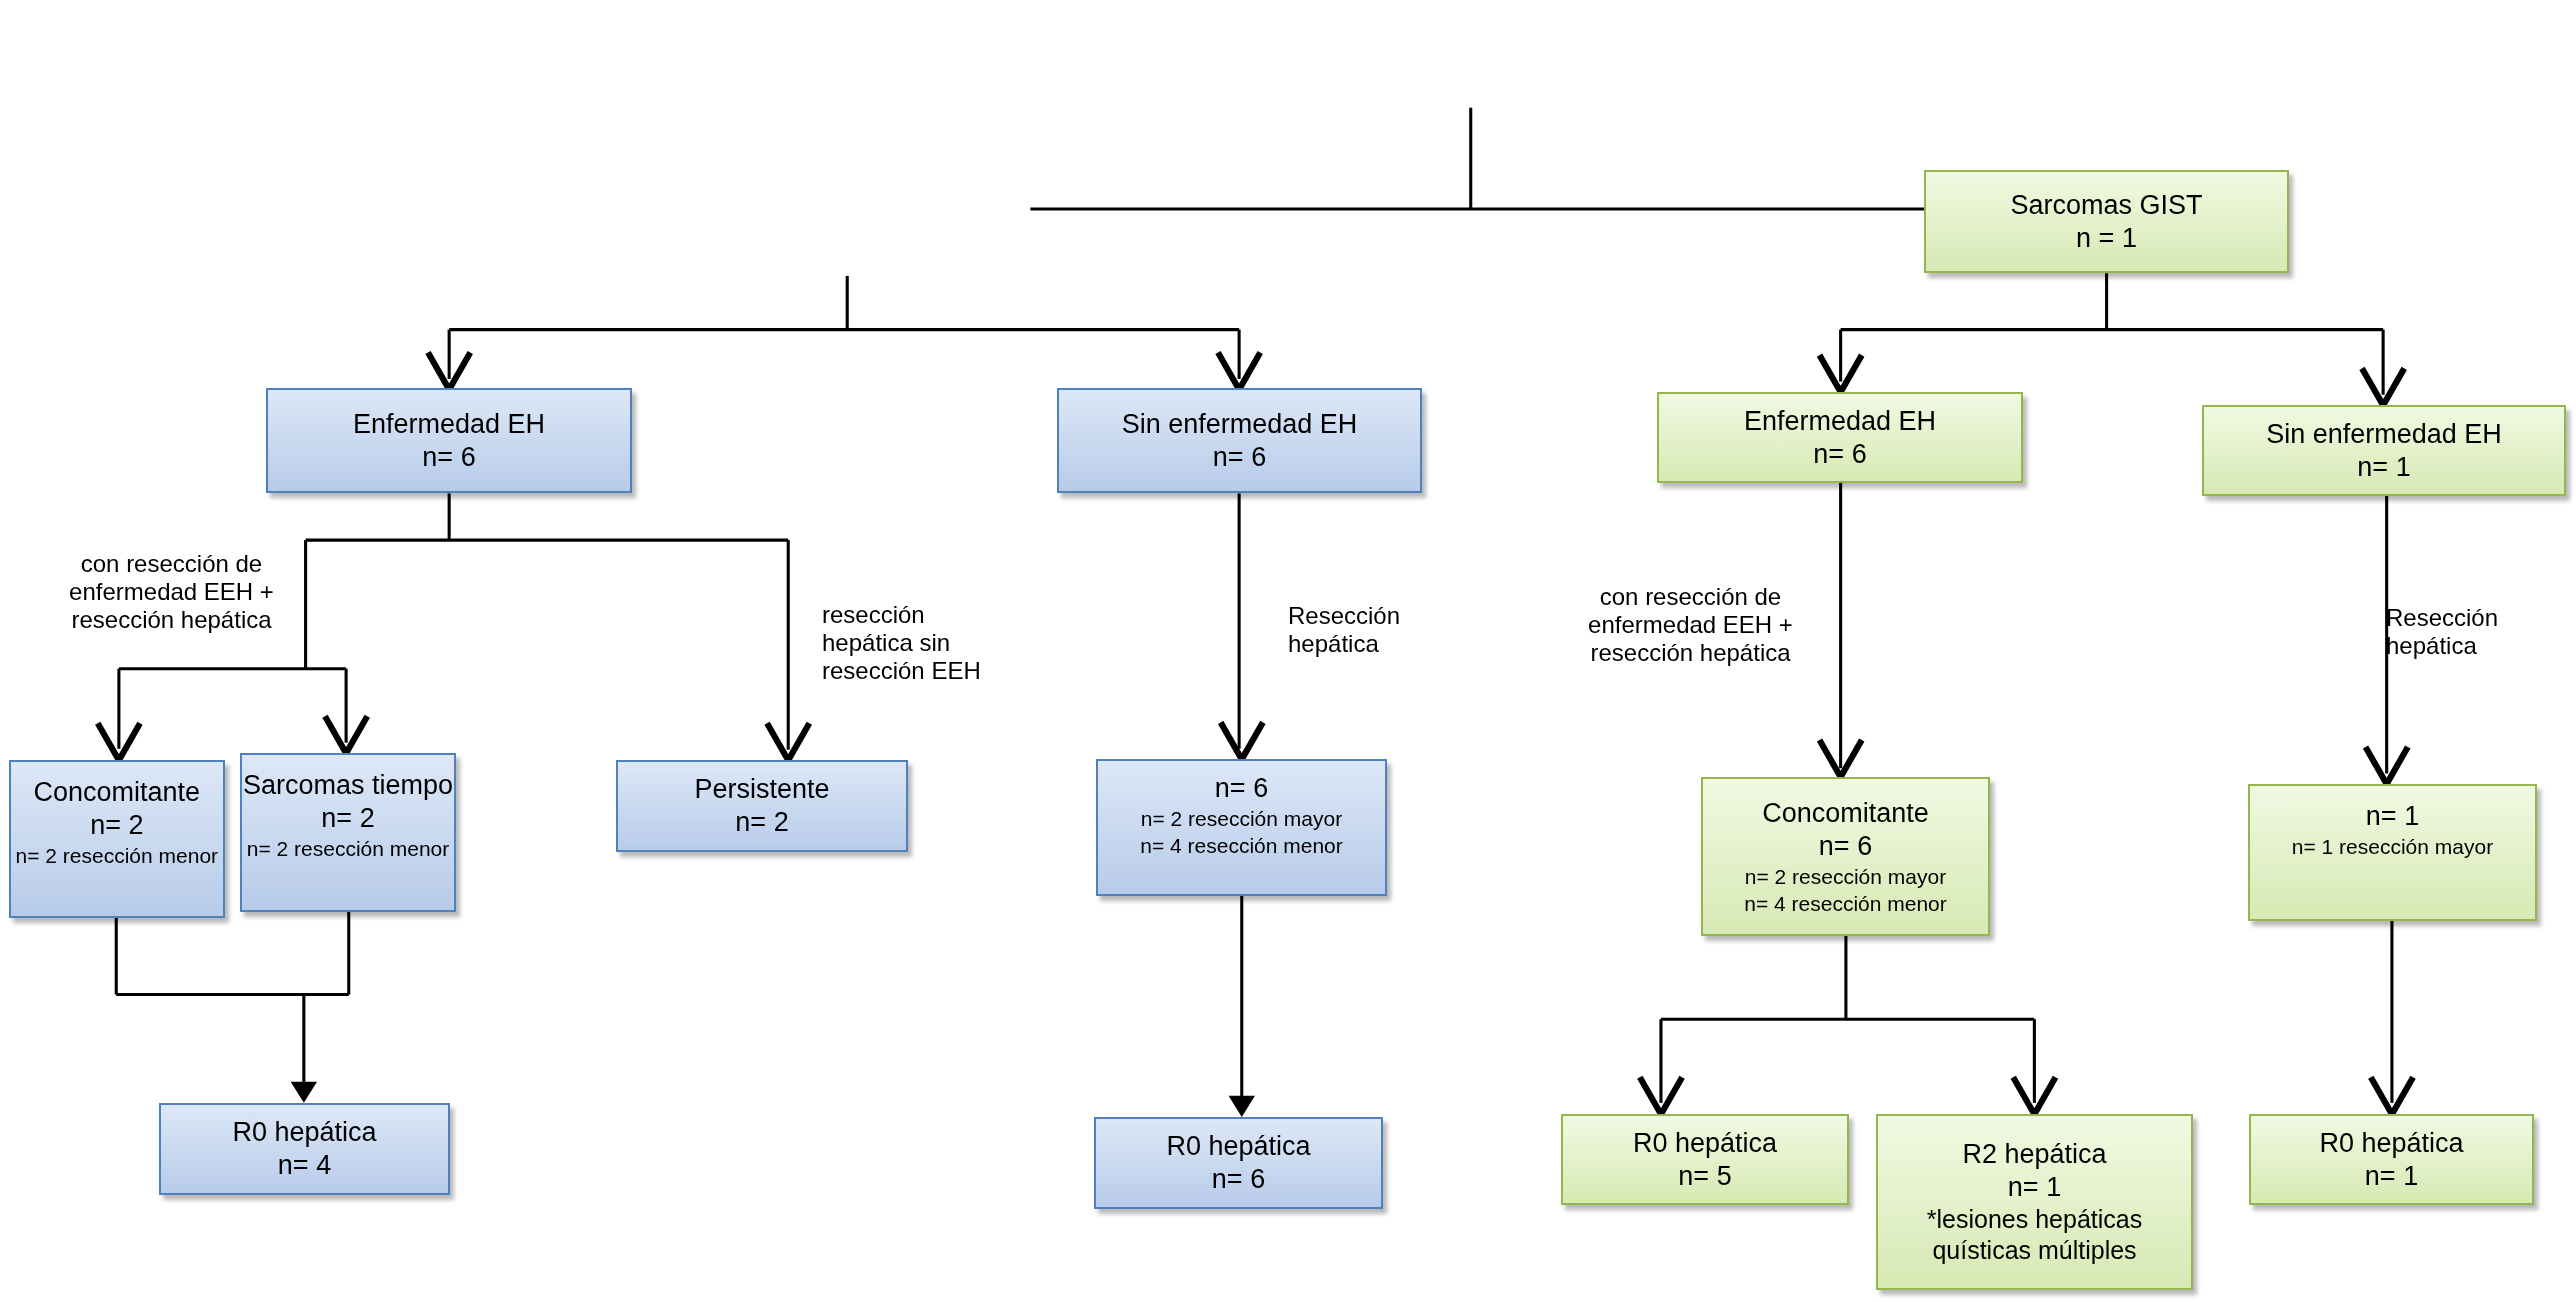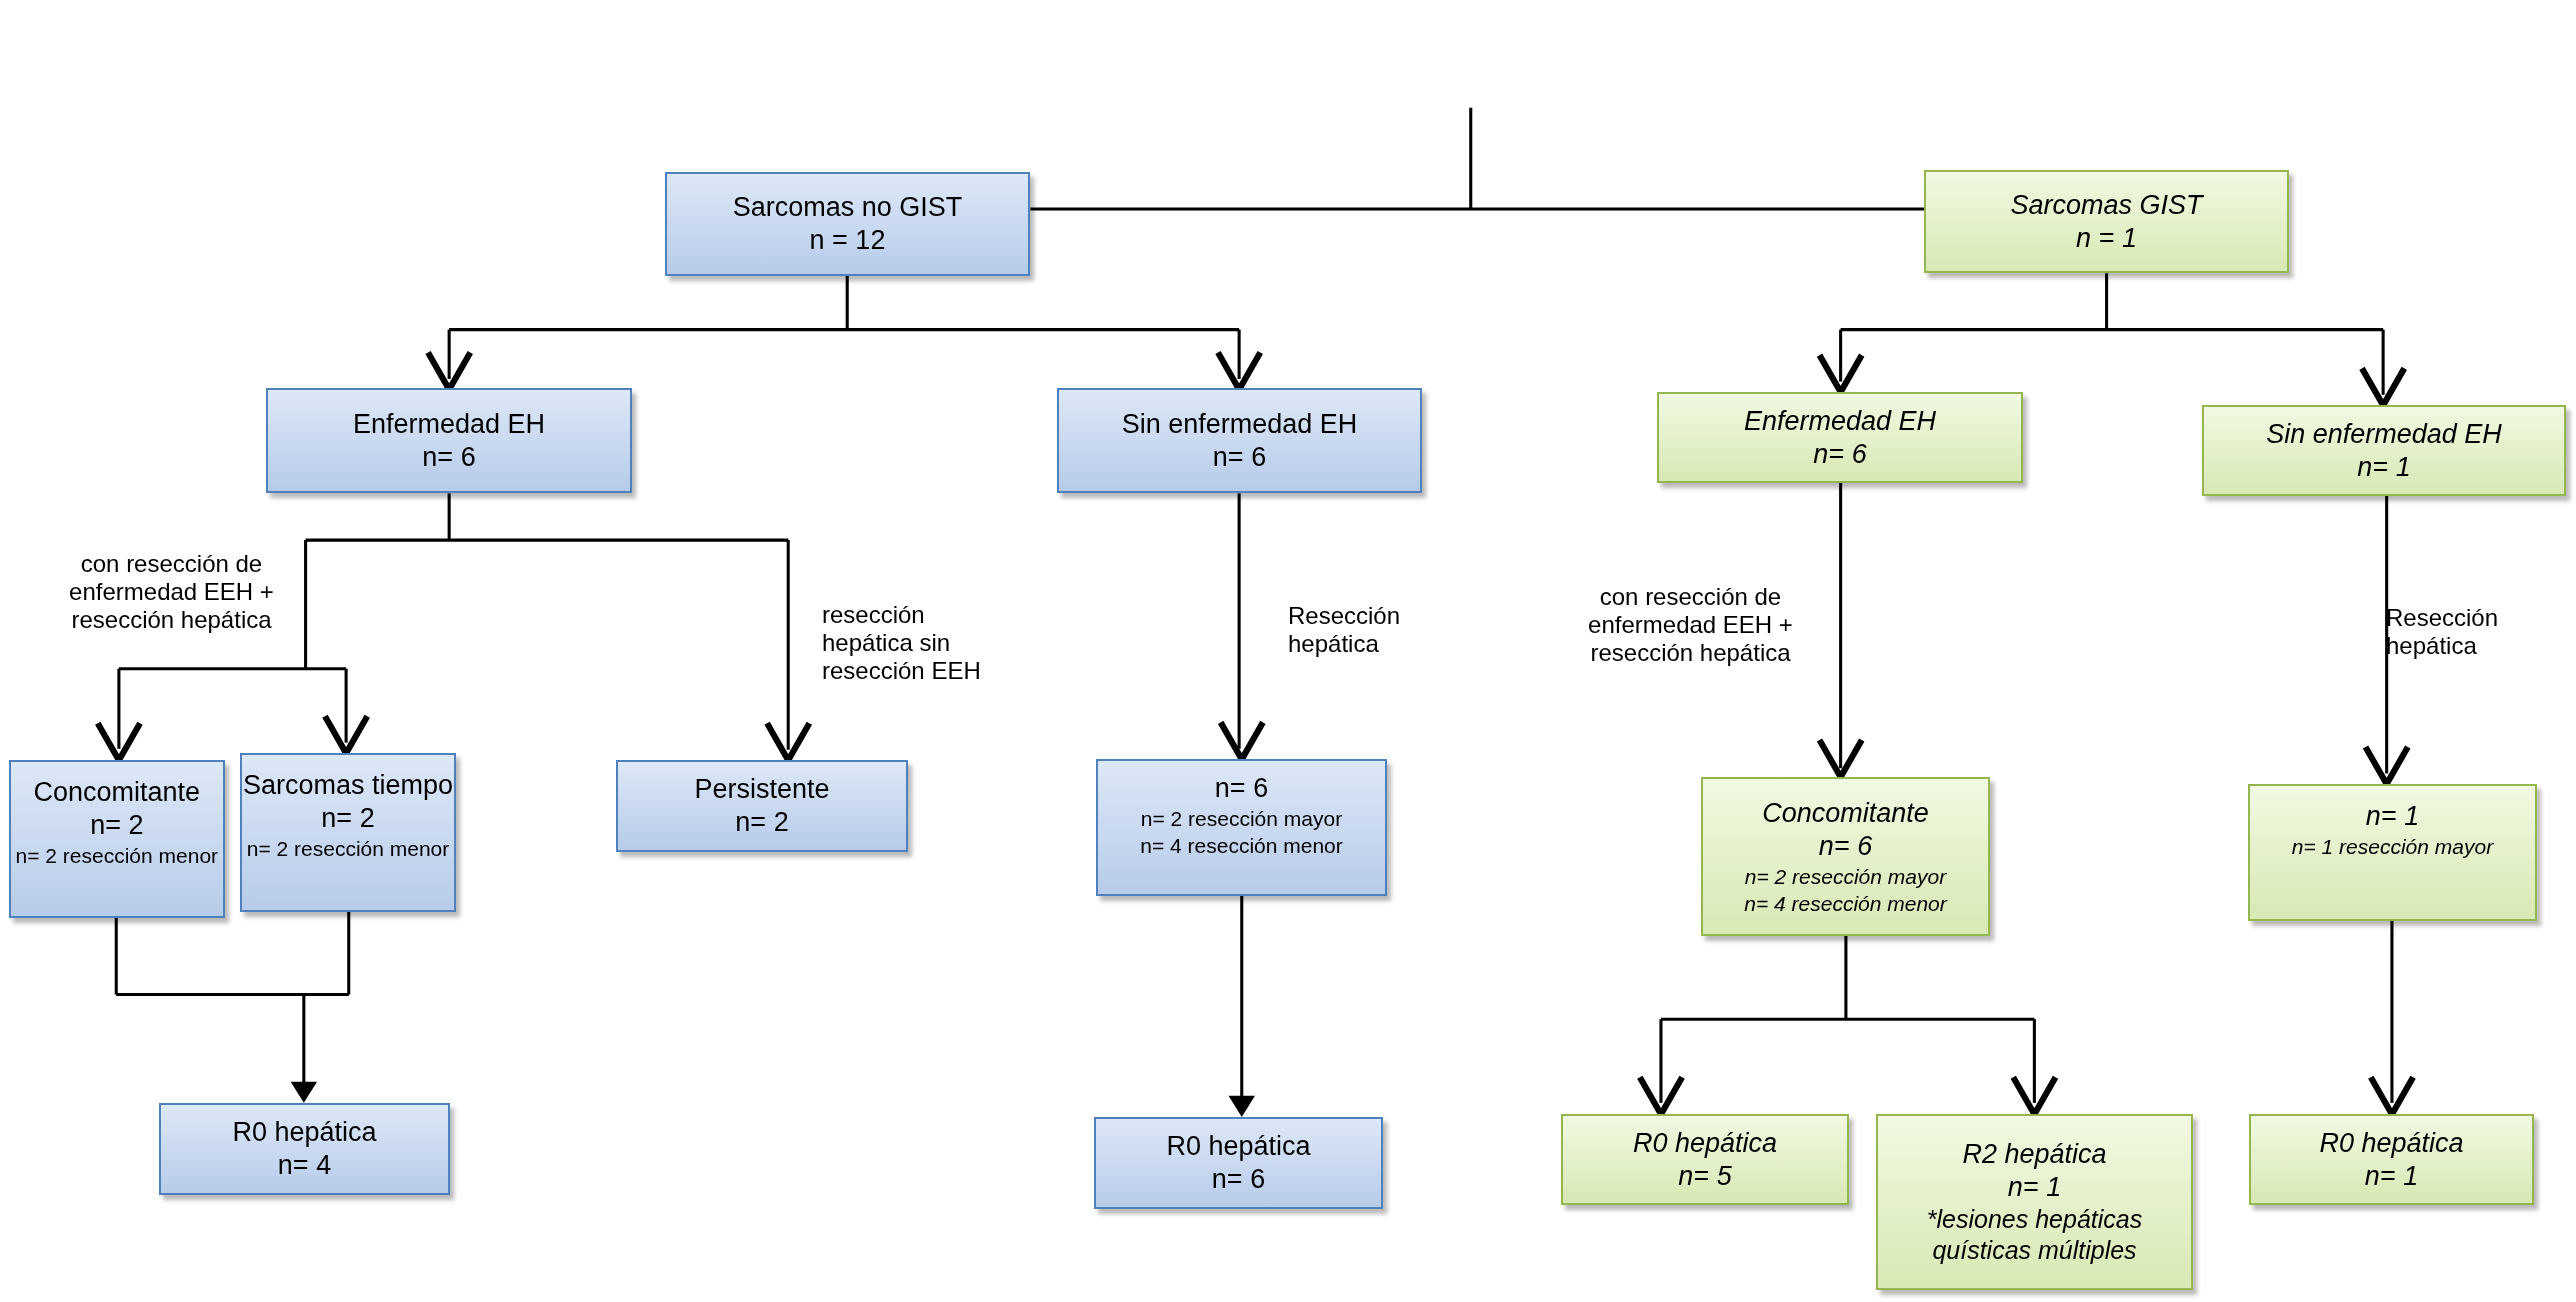--- a/index.html
+++ b/index.html
@@ -10,21 +10,21 @@
   .wires{position:absolute;left:0;top:0;width:2576px;height:1303px;z-index:0;}
   .node{
     position:absolute;z-index:2;box-sizing:border-box;
     display:flex;flex-direction:column;align-items:center;justify-content:center;
     text-align:center;border-style:solid;border-width:2.6px;
     box-shadow:4.4px 5.3px 4.4px rgba(0,0,0,0.28);
   }
   .node.top{justify-content:flex-start;padding-top:14px;}
   .node.gray{background:linear-gradient(#ececec,#b9b9b9);border-color:#1a1a1a;}
   .node.blue{background:linear-gradient(#dde8f7,#b7cbe9);border-color:#4f81bd;}
-  .node.green{background:linear-gradient(#f1f9e2,#d7e9b4);border-color:#94b64e;font-style:italic;}
+  .node.green{background:linear-gradient(#f1f9e2,#d7e9b4);border-color:#94b64e;}
   .t{font-size:27px;line-height:33px;}
   .m{font-size:25px;line-height:31px;}
   .s{font-size:21px;line-height:27px;}
   .edge-label{
     position:absolute;z-index:1;font-size:24px;line-height:28px;
     white-space:pre-line;
   }
   .edge-label.center{text-align:center;}
   .edge-label.left{text-align:left;}
 </style>
@@ -93,24 +93,20 @@
       <path d="M2692 1223 L2716 1265 L2740 1223"></path>
     </g>
 
     <g fill="#000" stroke="none">
       <path d="M330 1228 L360 1228 L345 1252 Z"></path>
       <path d="M1395 1244 L1425 1244 L1410 1268 Z"></path>
     </g>
   </svg>
 
 
-  <div class="node blue" style="left:665px;top:172px;width:365px;height:104px">
-    <div class="t">Sarcomas no GIST</div>
-    <div class="t">n = 12</div>
-  </div>
 
   <div class="node green" style="left:1924px;top:170px;width:365px;height:103px">
     <div class="t">Sarcomas GIST</div>
     <div class="t">n = 1</div>
   </div>
 
   <div class="node blue" style="left:266px;top:388px;width:366px;height:105px">
     <div class="t">Enfermedad EH</div>
     <div class="t">n= 6</div>
   </div>

